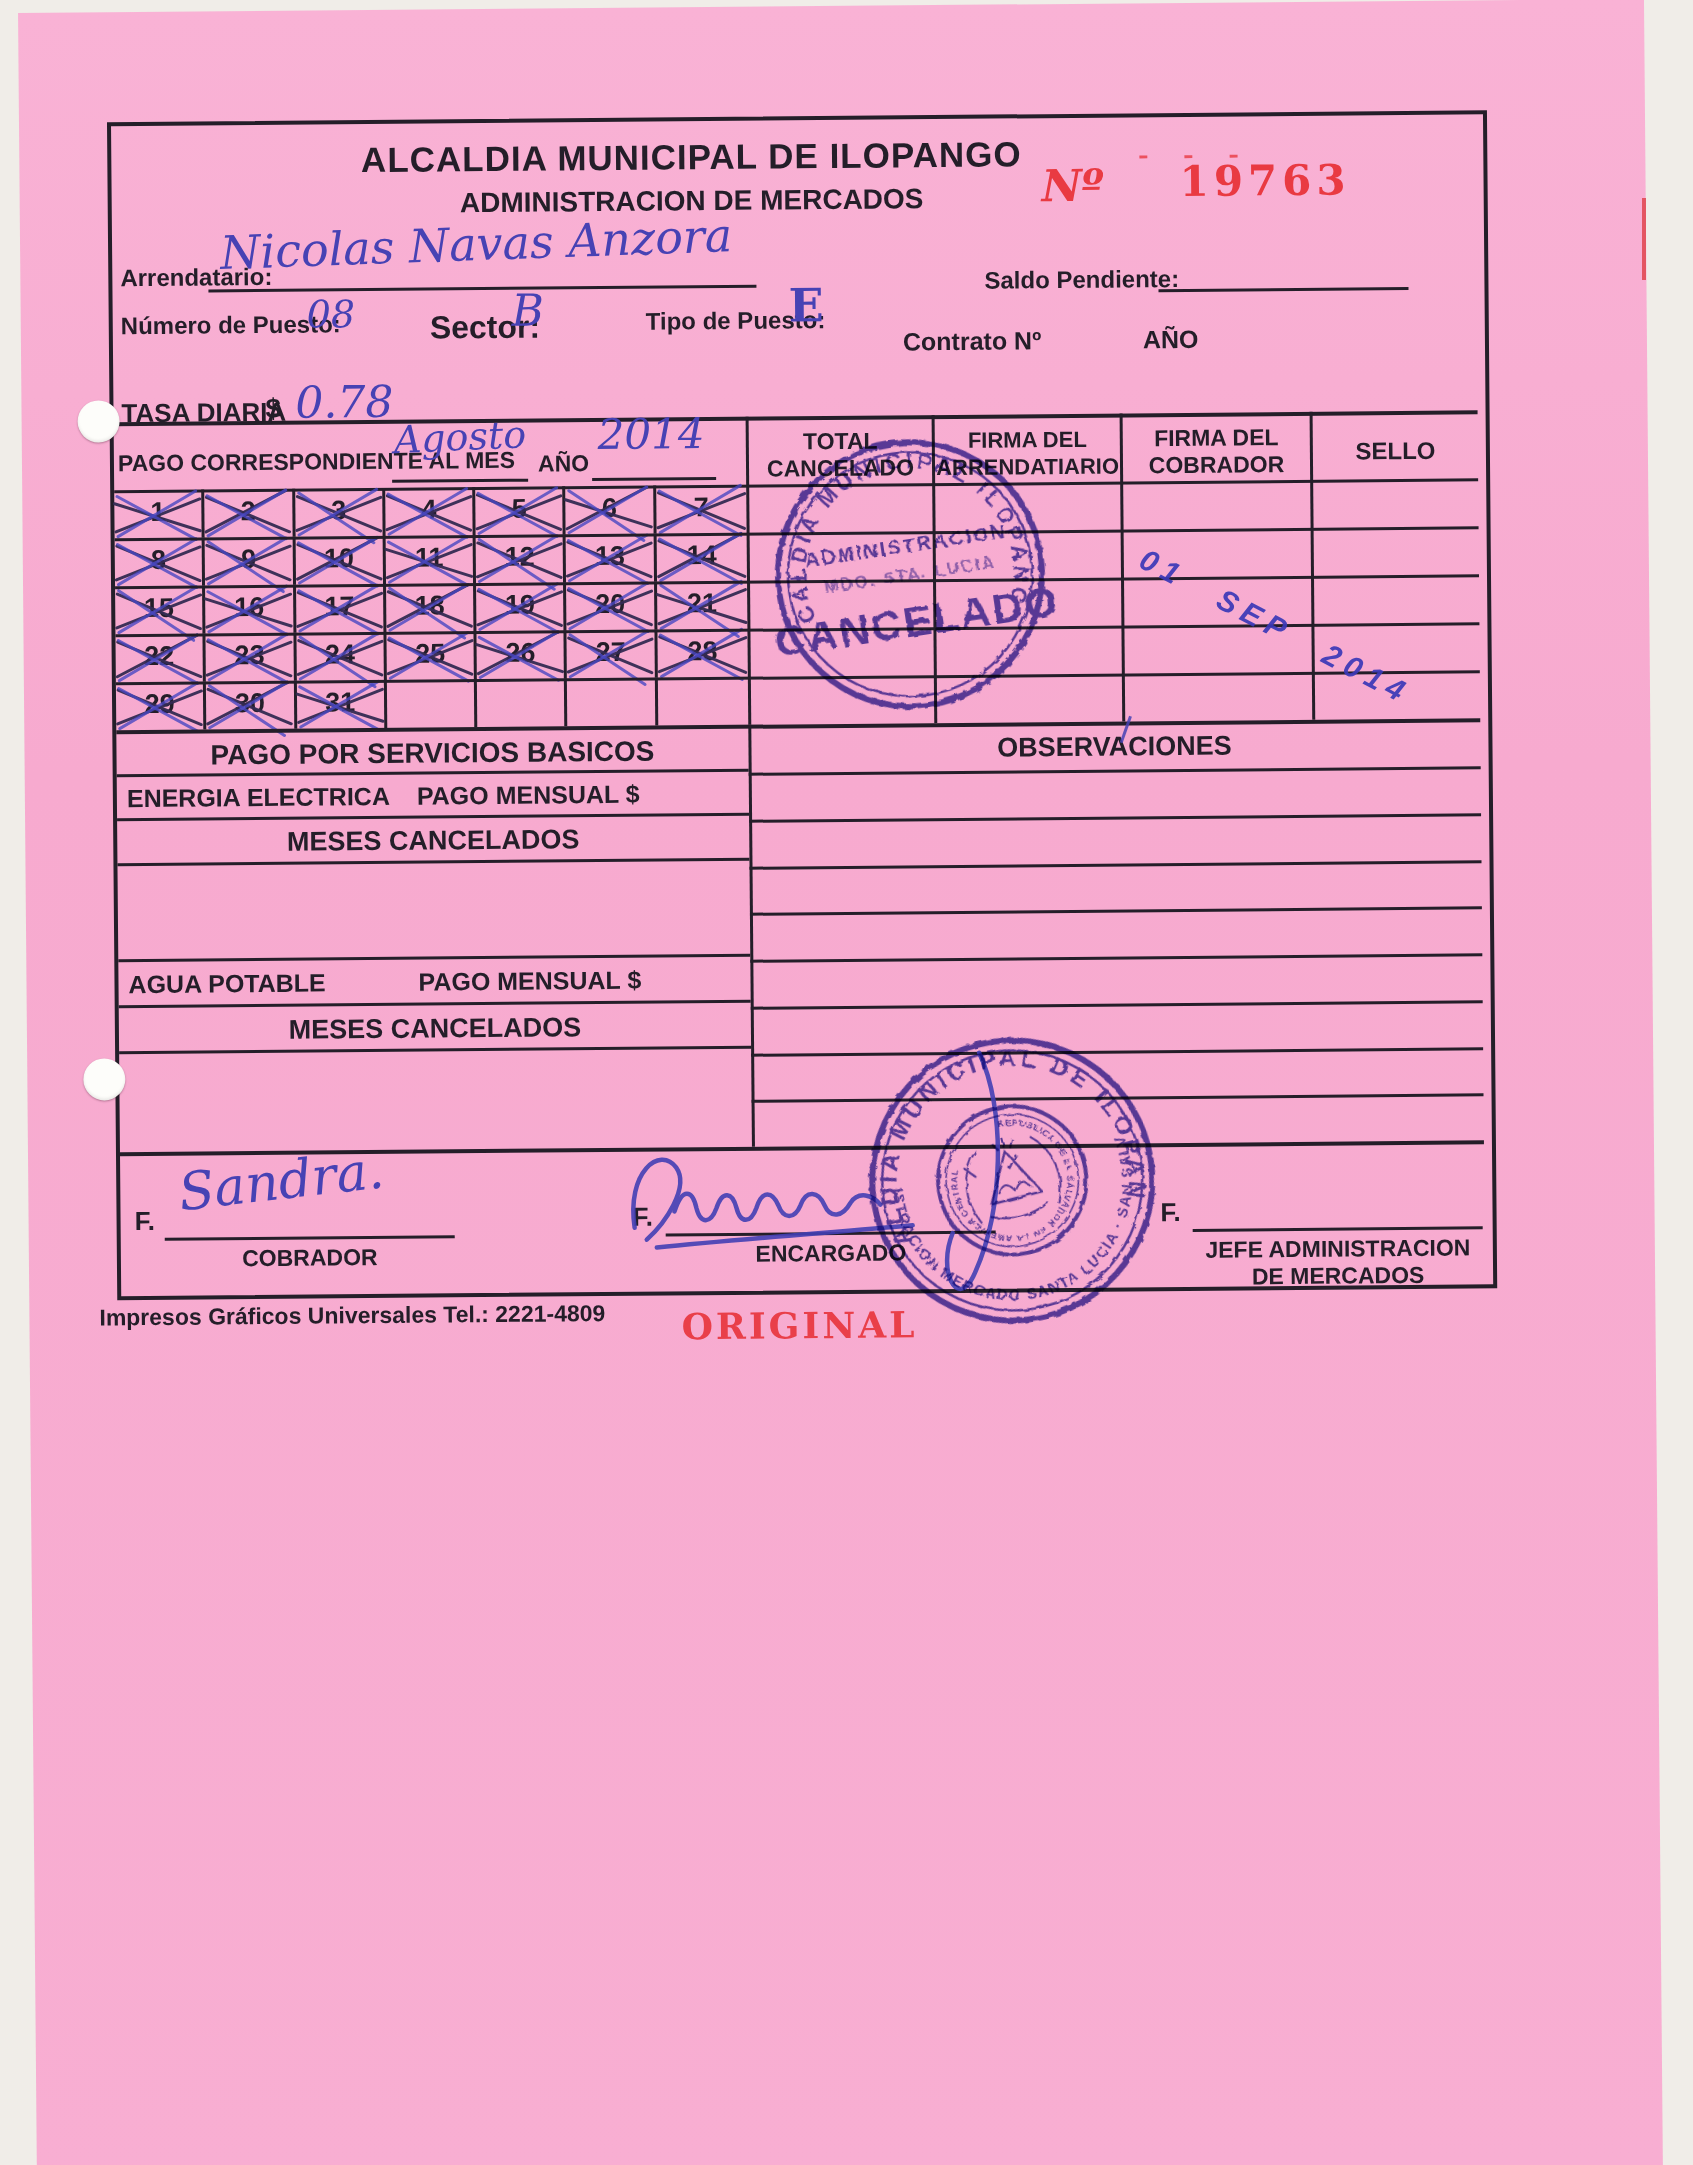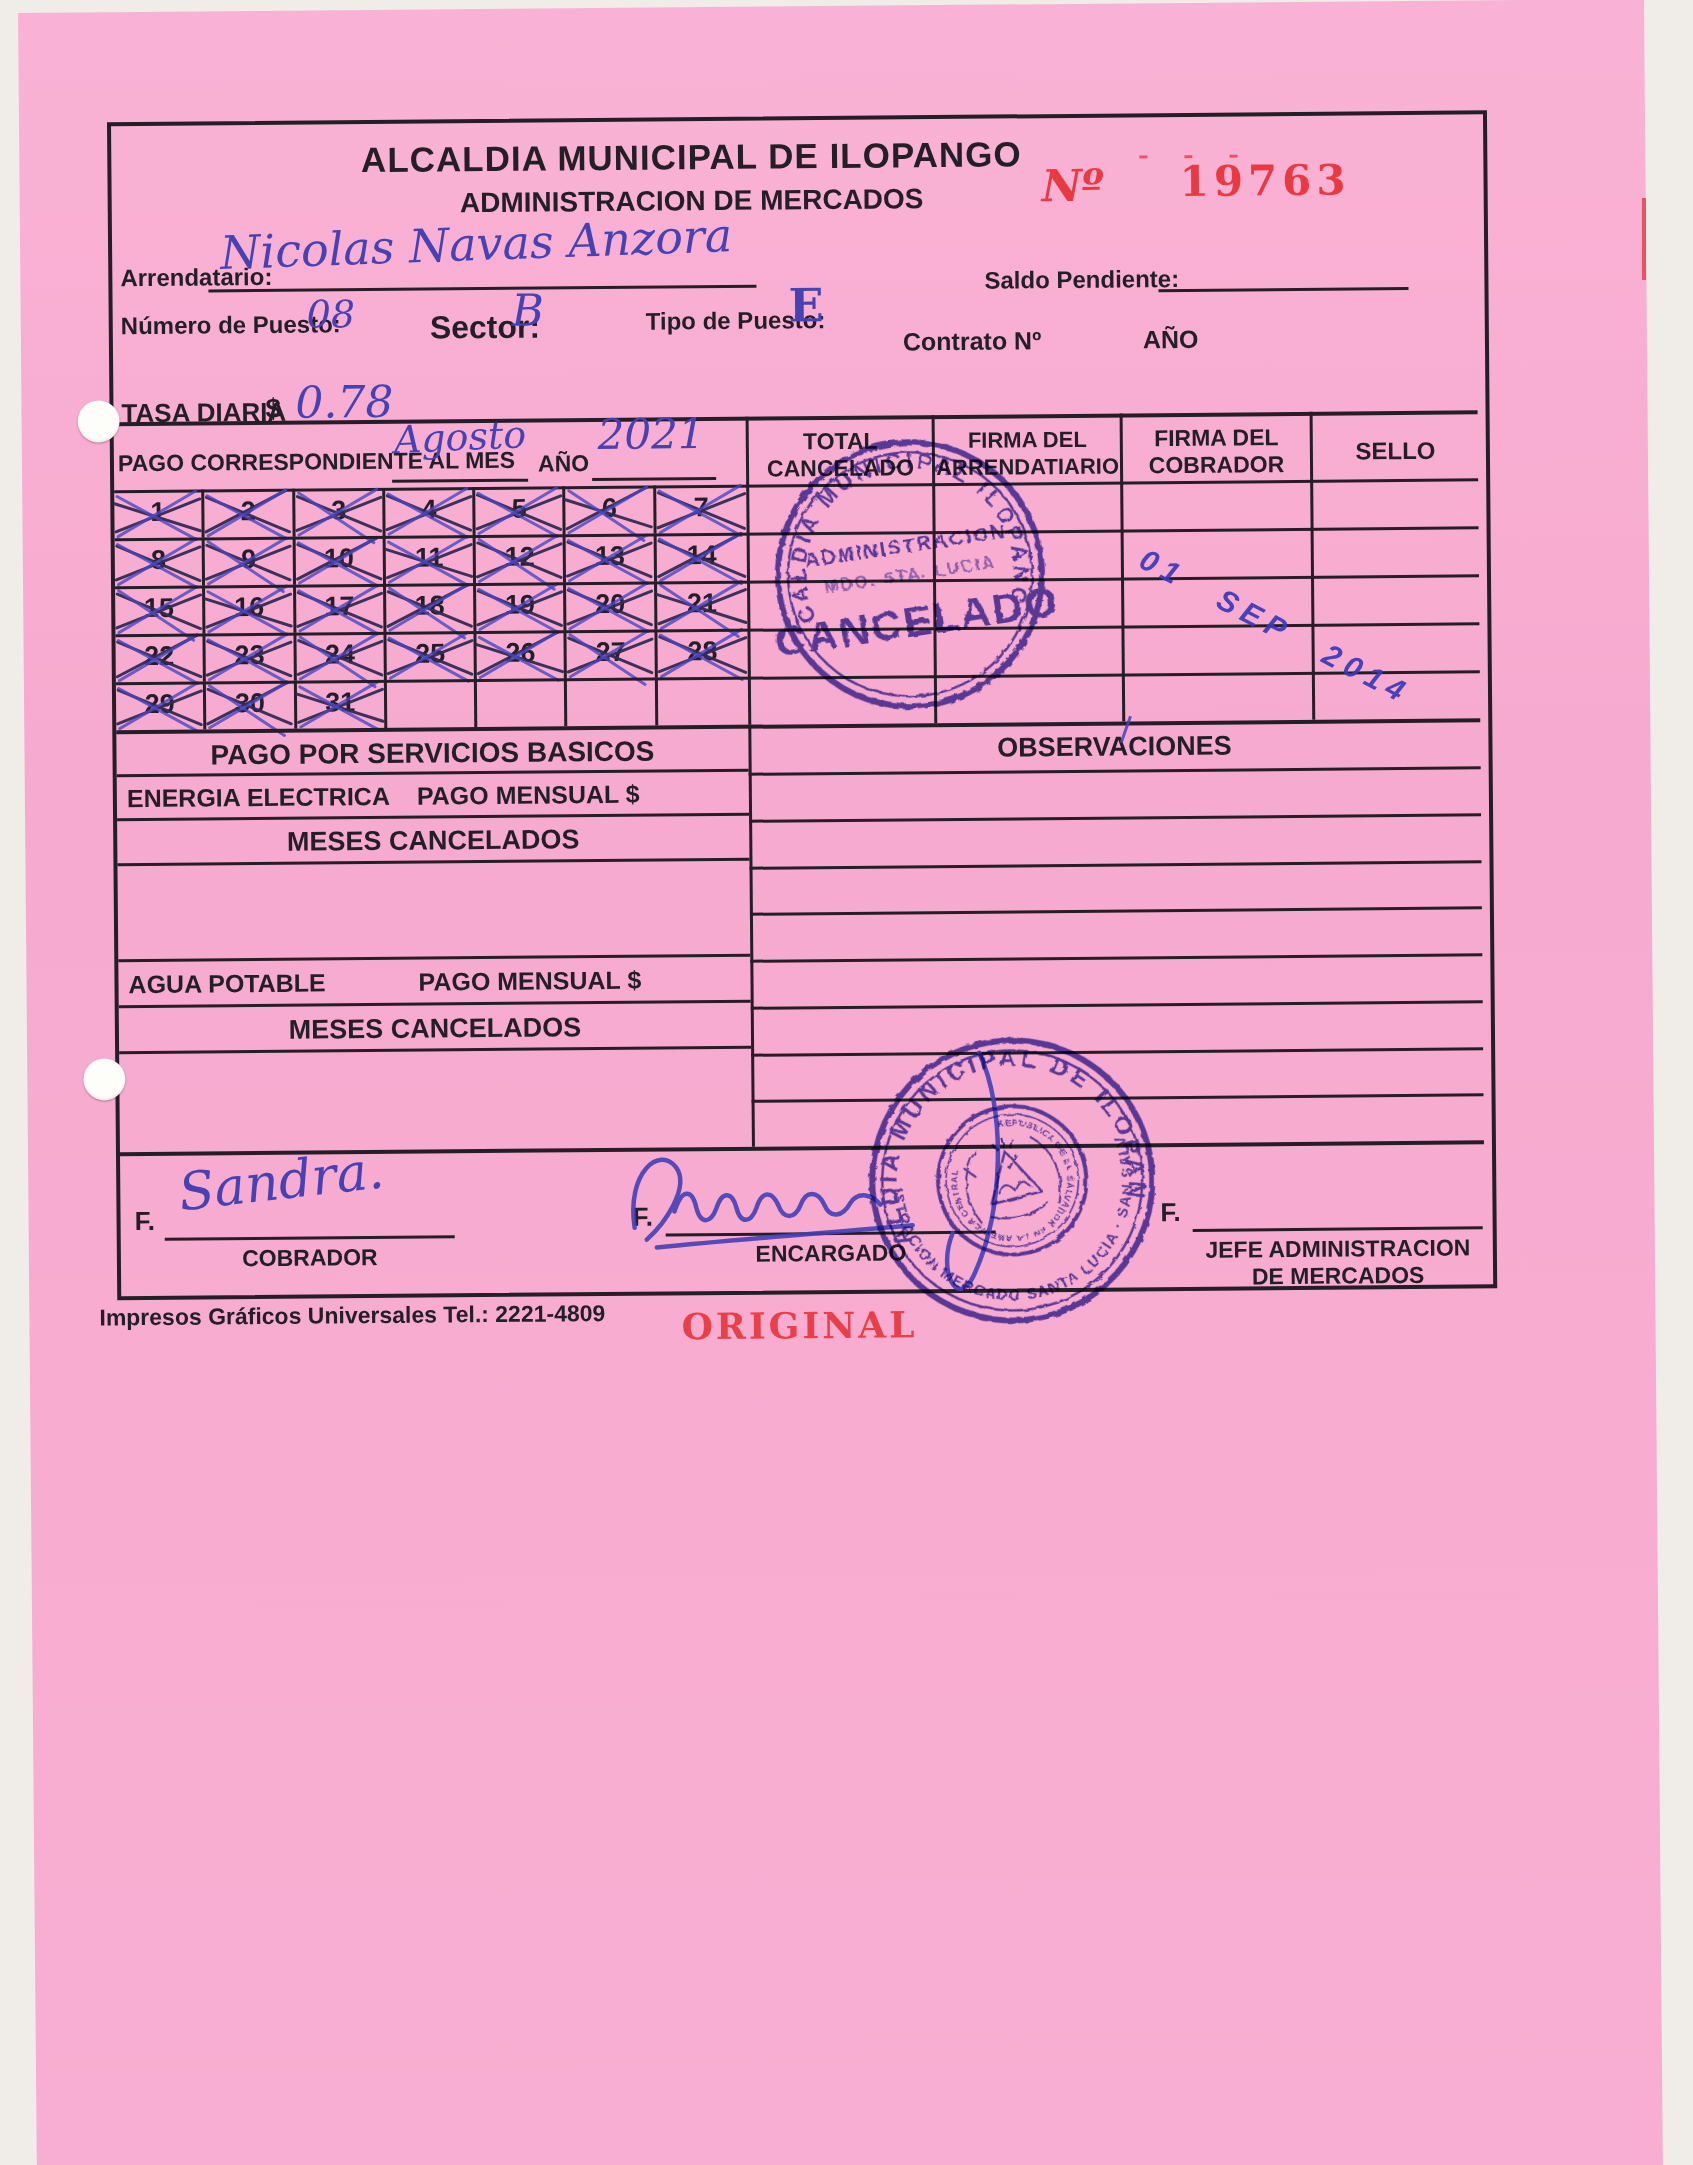--- a/index.html
+++ b/index.html
@@ -89,21 +89,21 @@
 
       <div class="abs ink b" style="left:8px;top:272px;font-size:26px;">TASA DIARIA</div>
       <div class="abs ink b" style="left:152px;top:268px;font-size:28px;">$</div>
       <div class="abs hand" style="left:182px;top:252px;font-size:44px;">0.78</div>
 
       <div class="line thick" style="left:0;top:296px;width:1364px;"></div>
       <div class="abs ink b" style="left:4px;top:324px;font-size:23px;">PAGO CORRESPONDIENTE AL MES</div>
       <div class="abs hand" style="left:280px;top:292px;font-size:38px;transform:rotate(-2deg);">Agosto</div>
       <div class="line" style="left:278px;top:356px;width:136px;"></div>
       <div class="abs ink b" style="left:424px;top:328px;font-size:23px;">AÑO</div>
-      <div class="abs hand" style="left:484px;top:288px;font-size:42px;">2021</div>
+      <div class="abs hand" style="left:484px;top:288px;font-size:42px;">2014</div>
       <div class="line" style="left:478px;top:356px;width:124px;"></div>
 
       <div class="vline" style="left:632px;top:296px;height:308px;"></div>
       <div class="vline" style="left:818px;top:296px;height:308px;"></div>
       <div class="vline" style="left:1006px;top:296px;height:308px;"></div>
       <div class="vline" style="left:1196px;top:296px;height:308px;"></div>
 
       <div class="abs ink b ctr" style="left:635px;top:308px;width:183px;font-size:23px;line-height:27px;">TOTAL CANCELADO</div>
       <div class="abs ink b ctr" style="left:821px;top:308px;width:185px;font-size:22px;line-height:27px;">FIRMA DEL ARRENDATIARIO</div>
       <div class="abs ink b ctr" style="left:1009px;top:308px;width:187px;font-size:23px;line-height:27px;">FIRMA DEL COBRADOR</div>

